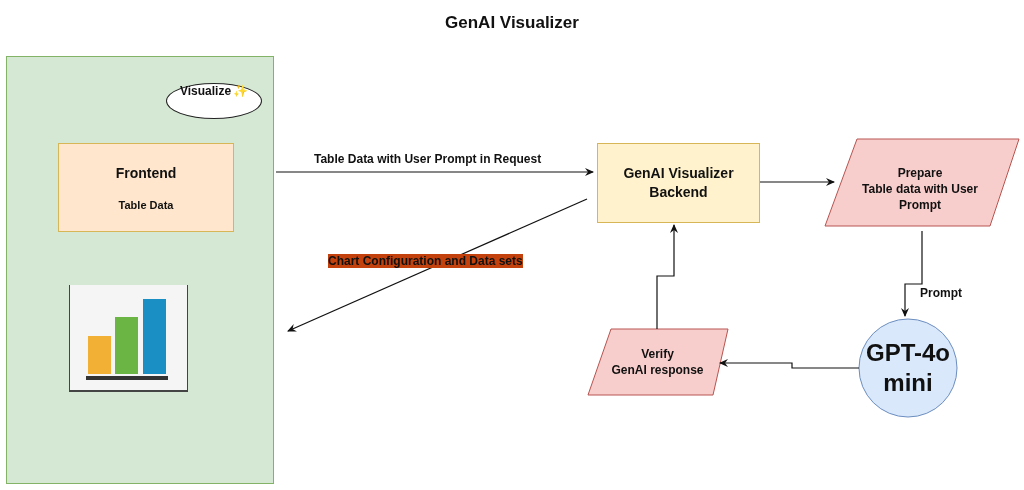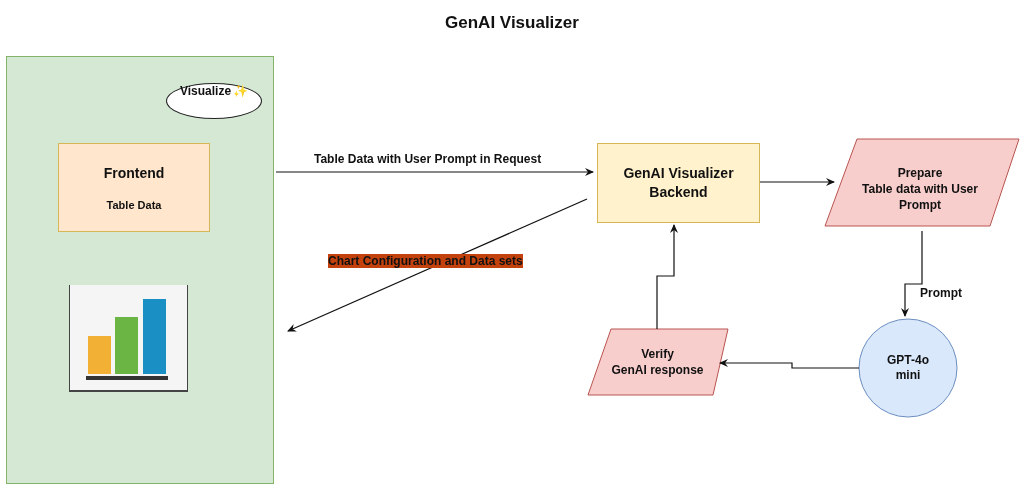--- a/index.html
+++ b/index.html
@@ -2,29 +2,29 @@
 <html><head>
 <meta charset="utf-8">
 <style>
   html, body { margin: 0; padding: 0; background: #ffffff; }
   body { width: 1024px; height: 490px; position: relative; overflow: hidden; font-family: "Liberation Sans", sans-serif; color: #111; }
   .abs { position: absolute; }
   .title { left: 0; width: 1024px; top: 13px; text-align: center; font-weight: bold; font-size: 17px; }
   .frontend-panel { left: 6px; top: 56px; width: 268px; height: 428px; background: #d5e8d4; border: 1px solid #82b366; box-sizing: border-box; }
   .visualize-btn { left: 166px; top: 83px; width: 96px; height: 36px; border: 1px solid #222; border-radius: 50%; background: #fff; box-sizing: border-box; display: flex; justify-content: center; font-weight: bold; font-size: 12px; }
   .sparkle { color: #f5c518; margin-left: 2px; font-size: 12px; }
-  .frontend-box { left: 58px; top: 143px; width: 152px; height: 89px; background: #ffe6cc; border: 1px solid #d6b656; box-sizing: border-box; display: flex; flex-direction: column; align-items: center; justify-content: center; font-weight: bold; }
+  .frontend-box { left: 58px; top: 143px; width: 176px; height: 89px; background: #ffe6cc; border: 1px solid #d6b656; box-sizing: border-box; display: flex; flex-direction: column; align-items: center; justify-content: center; font-weight: bold; }
   .frontend-box .l1 { font-size: 14px; }
   .frontend-box .l2 { font-size: 11px; margin-top: 18px; }
   .chart-icon-box { left: 69px; top: 285px; width: 119px; height: 107px; background: #f5f5f5; border-left: 1px solid #444; border-right: 1px solid #444; border-bottom: 2px solid #444; box-sizing: border-box; }
   .backend-box { left: 597px; top: 143px; width: 163px; height: 80px; background: #fff2cc; border: 1px solid #d6b656; box-sizing: border-box; display: flex; flex-direction: column; align-items: center; justify-content: center; font-weight: bold; font-size: 14px; text-align: center; line-height: 1.35; }
   .node-text { font-weight: bold; text-align: center; display: flex; flex-direction: column; align-items: center; justify-content: center; }
   .prepare-text { left: 835px; top: 140px; width: 170px; height: 98px; font-size: 12px; line-height: 1.35; }
   .verify-text { left: 595px; top: 329px; width: 125px; height: 66px; font-size: 12px; line-height: 1.35; justify-content: center; }
-  .gpt-text { left: 858px; top: 318px; width: 100px; height: 100px; font-size: 12px; line-height: 1.25; }
+  .gpt-text { left: 858px; top: 318px; width: 100px; height: 100px; font-size: 24px; line-height: 1.25; }
   .edge-label { font-weight: bold; font-size: 12px; white-space: nowrap; }
   .lbl-request { left: 314px; top: 152px; }
   .lbl-chart { left: 328px; top: 254px; background: #c2410c; }
   .lbl-prompt { left: 920px; top: 286px; }
   svg.diagram { position: absolute; left: 0; top: 0; }
 </style>
 </head>
 <body>
 
 <div class="abs title">GenAI Visualizer</div>

